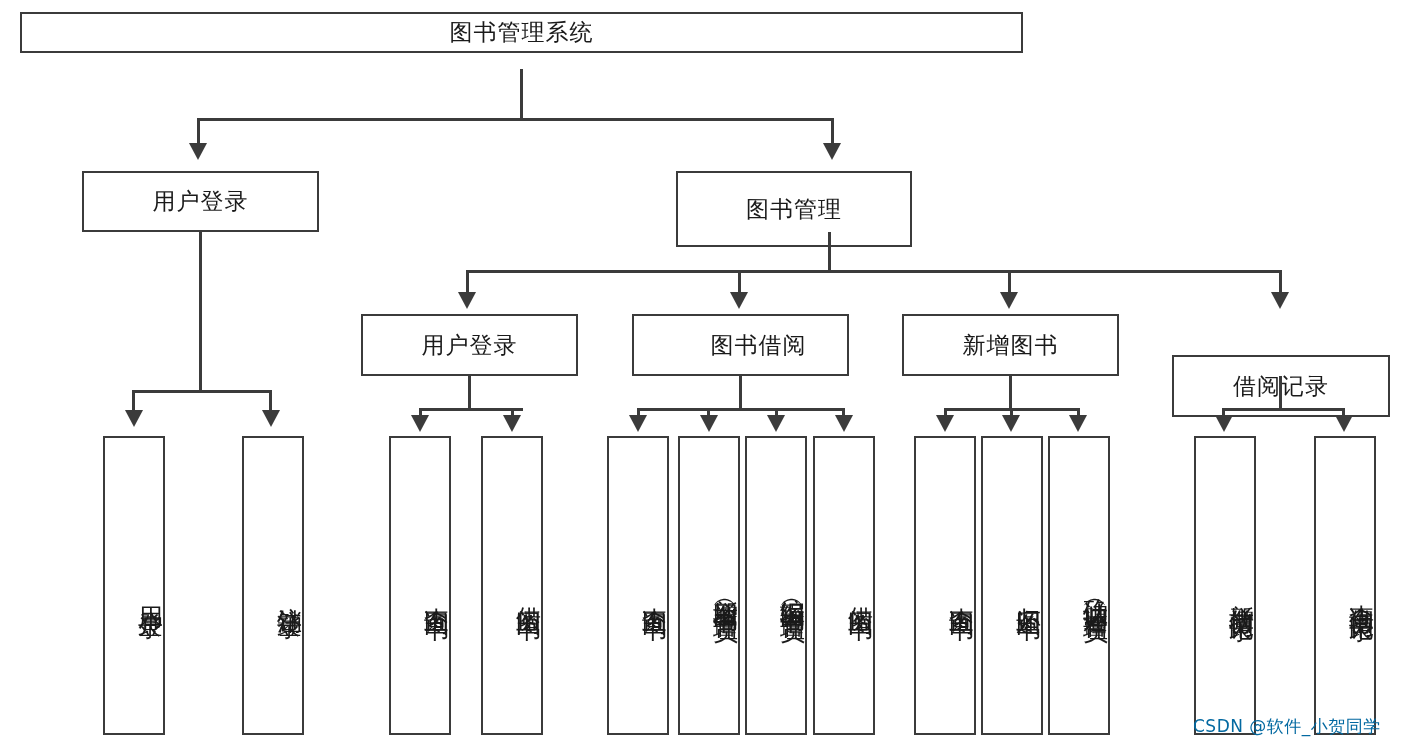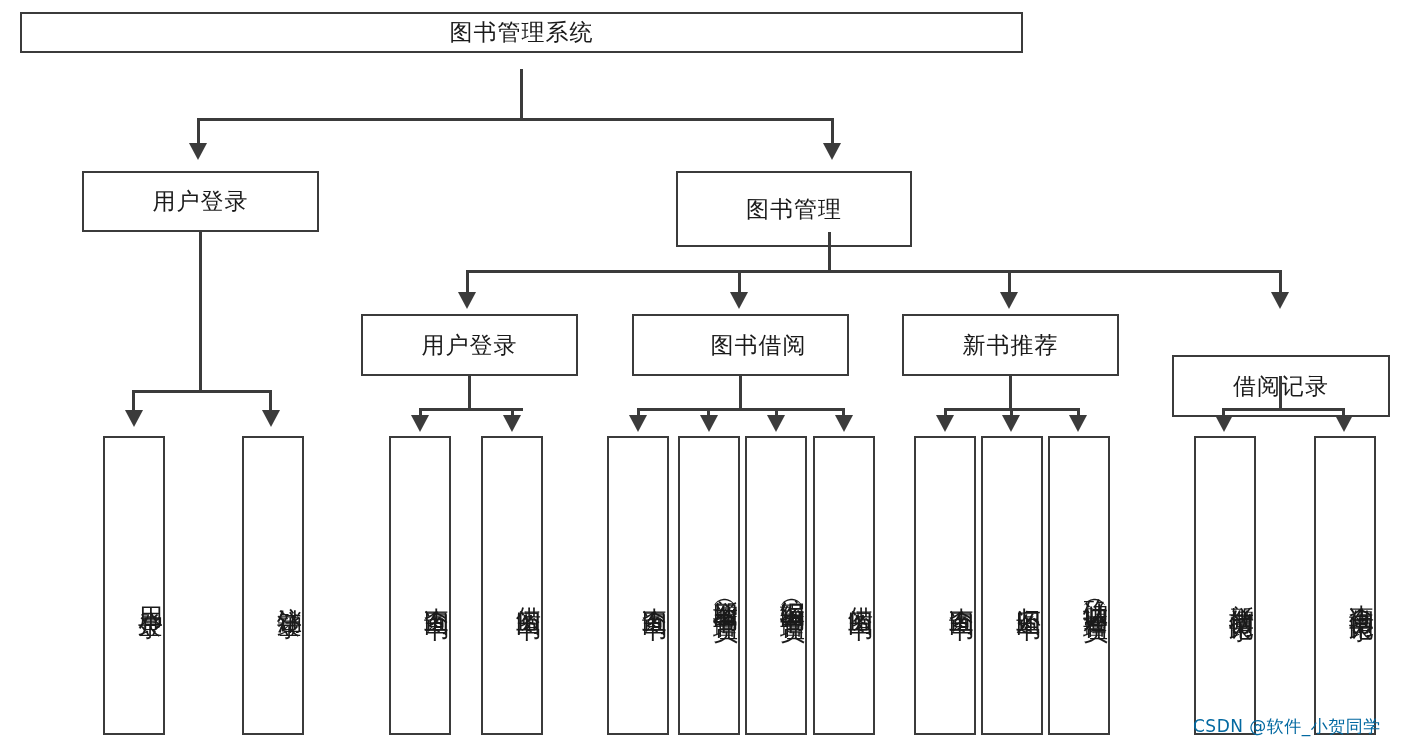--- a/index.html
+++ b/index.html
@@ -109,21 +109,21 @@
   <div class="arrow" style="left:1000px; top:292px;"></div>
   <div class="arrow" style="left:1271px; top:292px;"></div>
 
   <div class="node horiz" style="left:361px; top:314px; width:217px; height:62px;">
     <span>用户登录</span>
   </div>
   <div class="node horiz" style="left:632px; top:314px; width:217px; height:62px;padding-left:36px;">
     <span>图书借阅</span>
   </div>
   <div class="node horiz" style="left:902px; top:314px; width:217px; height:62px;">
-    <span>新书推荐</span>
+    <span>新增图书</span>
   </div>
   <div class="node horiz" style="left:1172px; top:314px; width:218px; height:62px;margin-top:41px;">
     <span>借阅记录</span>
   </div>
 
   <div class="edge v" style="left:468px; top:376px; width:3px; height:34px;"></div>
   <div class="edge h" style="left:419px; top:408px; width:104px; height:3px;"></div>
   <div class="edge v" style="left:419px; top:408px; width:3px; height:12px;"></div>
   <div class="edge v" style="left:511px; top:408px; width:3px; height:12px;"></div>
   <div class="arrow" style="left:411px; top:415px;"></div>

